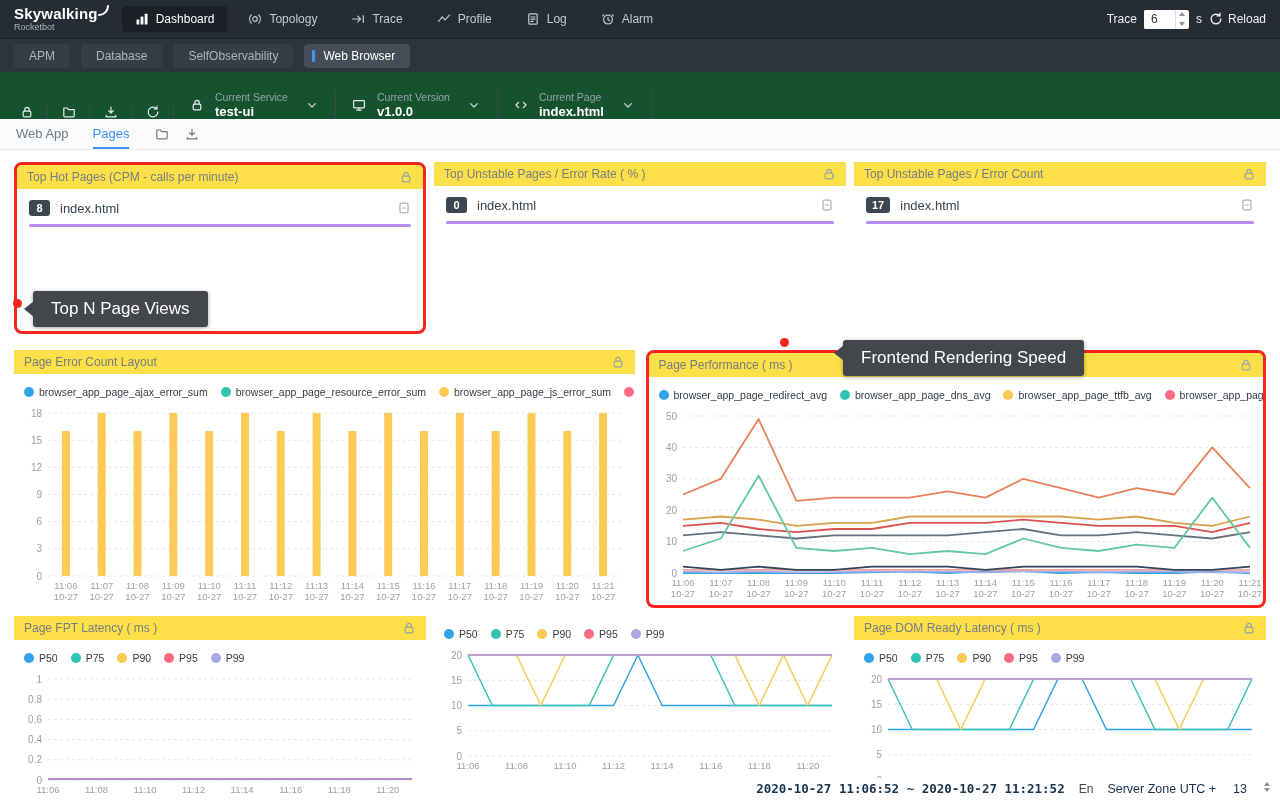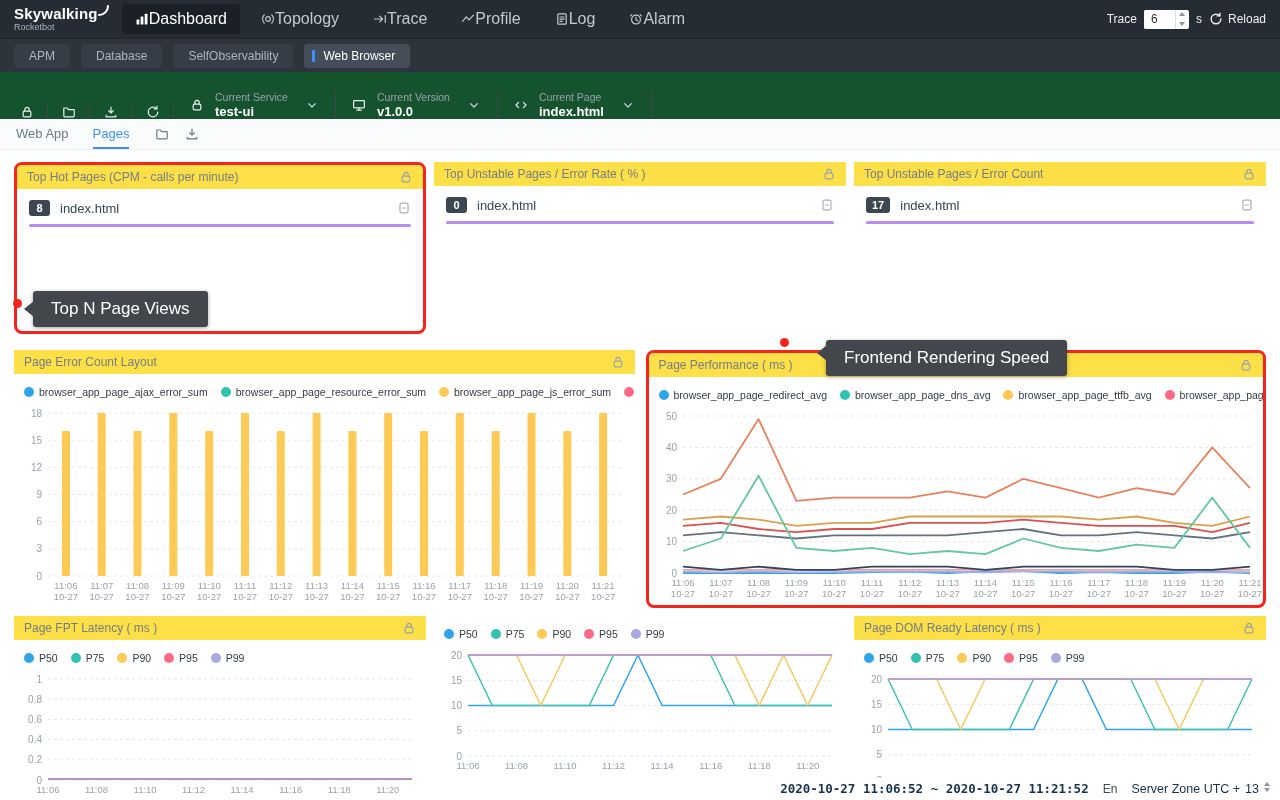--- a/index.html
+++ b/index.html
@@ -8,22 +8,22 @@
   .icn{display:inline-flex;align-items:center;justify-content:center;line-height:0}
   .icn svg{display:block}
 
   
   #app-header{height:38px;background:#262c33;display:flex;align-items:center;padding:0 14px;color:#d4dae0}
   #app-logo{margin-right:24px;cursor:pointer;position:relative}
   .logo-title{font-size:15px;font-weight:bold;color:#fff;line-height:15px;letter-spacing:.2px}
   .logo-sub{font-size:9px;color:#a9b3bc;line-height:10px;margin-top:1px}
   .logo-swoosh{position:absolute;right:-12px;top:-2px;color:#fff}
   #main-nav{display:flex;align-items:center;gap:8px}
-  .nav-item{display:flex;align-items:center;padding:6px 13px;border-radius:4px;
-            font-size:16px;color:#c3cad1;cursor:pointer}
+  .nav-item{display:flex;align-items:center;gap:7px;padding:6px 13px;border-radius:4px;
+            font-size:12px;color:#c3cad1;cursor:pointer}
   .nav-item.active{background:#1b2026;color:#fff}
   #header-right{margin-left:auto;display:flex;align-items:center;gap:7px;font-size:12px;color:#eef1f4}
   .auto-box{background:#fff;border-radius:2px;height:19px;display:flex;align-items:stretch;overflow:hidden}
   .auto-box input{width:24px;border:none;outline:none;font-size:12px;padding:0 0 0 7px;color:#333;
                   font-family:"Liberation Sans",sans-serif}
   .auto-spin{width:13px;border-left:1px solid #dcdfe4;display:flex;flex-direction:column}
   .auto-spin span{flex:1;display:flex;align-items:center;justify-content:center;cursor:pointer}
   .tri-up{width:0;height:0;border-left:3px solid transparent;border-right:3px solid transparent;border-bottom:4px solid #8a929b}
   .tri-dn{width:0;height:0;border-left:3px solid transparent;border-right:3px solid transparent;border-top:4px solid #8a929b}
   #reload-btn{display:flex;align-items:center;gap:5px;cursor:pointer;color:#eef1f4}
@@ -77,32 +77,32 @@
   .lg-dot{width:10px;height:10px;border-radius:50%;flex:none}
   .chart-body{flex:1;position:relative}
 
   
   .callout{position:absolute;z-index:50;background:#43474b;color:#fff;font-size:17px;
            padding:8px 18px;border-radius:3px;box-shadow:0 1px 4px rgba(0,0,0,.35);white-space:nowrap}
   .callout::before{content:"";position:absolute;left:-9px;border-top:8px solid transparent;
            border-bottom:8px solid transparent;border-right:10px solid #43474b}
   #callout-1{left:33px;top:291px}
   #callout-1::before{top:50%;margin-top:-8px}
-  #callout-2{left:826px;top:340px}
+  #callout-2{left:843px;top:340px}
   #callout-2::before{top:5px}
   .callout-dot{position:absolute;width:9px;height:9px;border-radius:50%;background:#f5251d;z-index:51}
   #dot-1{left:13px;top:299px}
   #dot-2{left:780px;top:338px}
 
   
   #footer{position:absolute;right:0;bottom:0;z-index:40;background:#fff;display:flex;align-items:center;
           gap:14px;padding:3px 10px 4px}
   .time-range{font-family:"DejaVu Sans Mono",monospace;font-size:12.5px;font-weight:bold;color:#16324c}
   .lang{font-size:12px;color:#3c4c5c;cursor:pointer}
-  .zone{font-size:12.5px;color:#16324c;display:flex;align-items:flex-start;gap:5px}
+  .zone{font-size:12.5px;color:#16324c;display:flex;align-items:flex-start;gap:17px}
   .zone-spin{display:flex;flex-direction:column;gap:2px;cursor:pointer}
 </style>
 </head>
 <body>
 
 <header id="app-header">
   <div id="app-logo">
     <div class="logo-title">Skywalking</div>
     <div class="logo-sub">Rocketbot</div>
     <span class="logo-swoosh icn">

